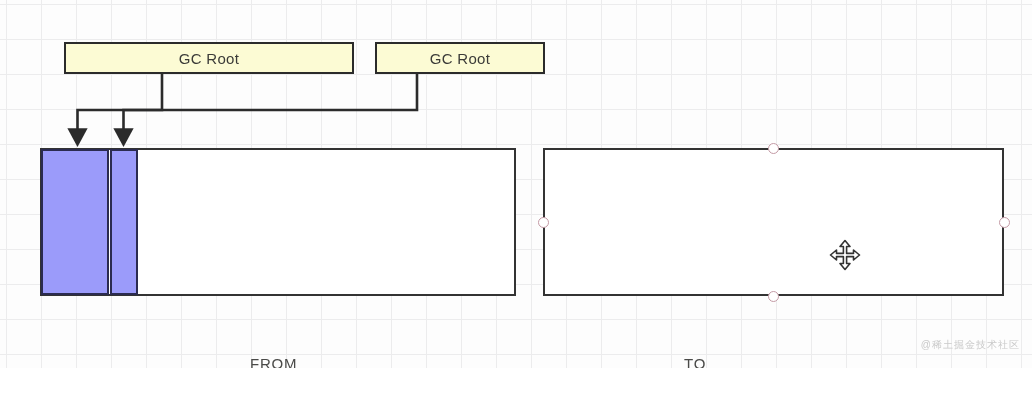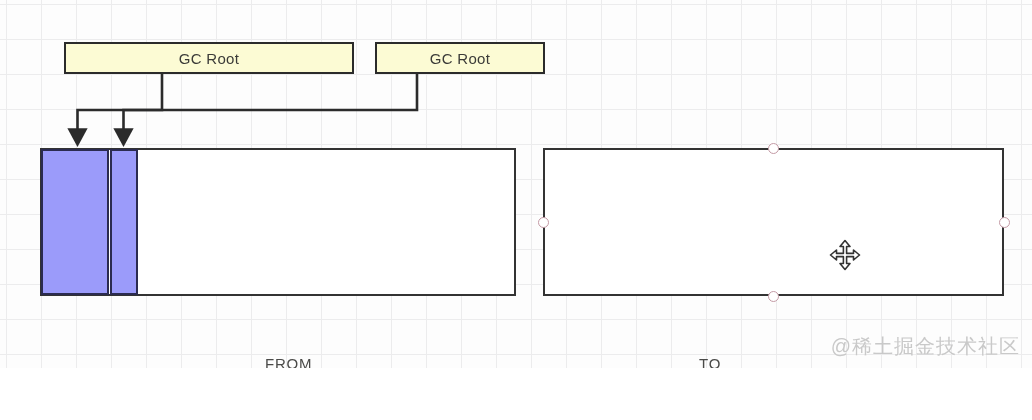--- a/index.html
+++ b/index.html
@@ -54,21 +54,20 @@
     border: 2px solid #2b2b50;
   }
 
   
   .space-label {
     position: absolute;
     color: #4a4a48;
     font-size: 15px;
     letter-spacing: 0.8px;
     white-space: nowrap;
-    margin-left: 15px;
   }
 
   
   #connectors {
     position: absolute;
     left: 0;
     top: 0;
     width: 1032px;
     height: 420px;
     pointer-events: none;
@@ -89,23 +88,23 @@
   #move-cursor {
     position: absolute;
     width: 34px;
     height: 34px;
   }
 
   
   #watermark {
     position: absolute;
     right: 12px;
-    bottom: 8px;
+    bottom: 16px;
     color: #c9c9c9;
-    font-size: 20px;
+    font-size: 10px;
     letter-spacing: 1px;
     white-space: nowrap;
     user-select: none;
   }
 </style>
 </head>
 <body>
 
 <div id="canvas">
 

